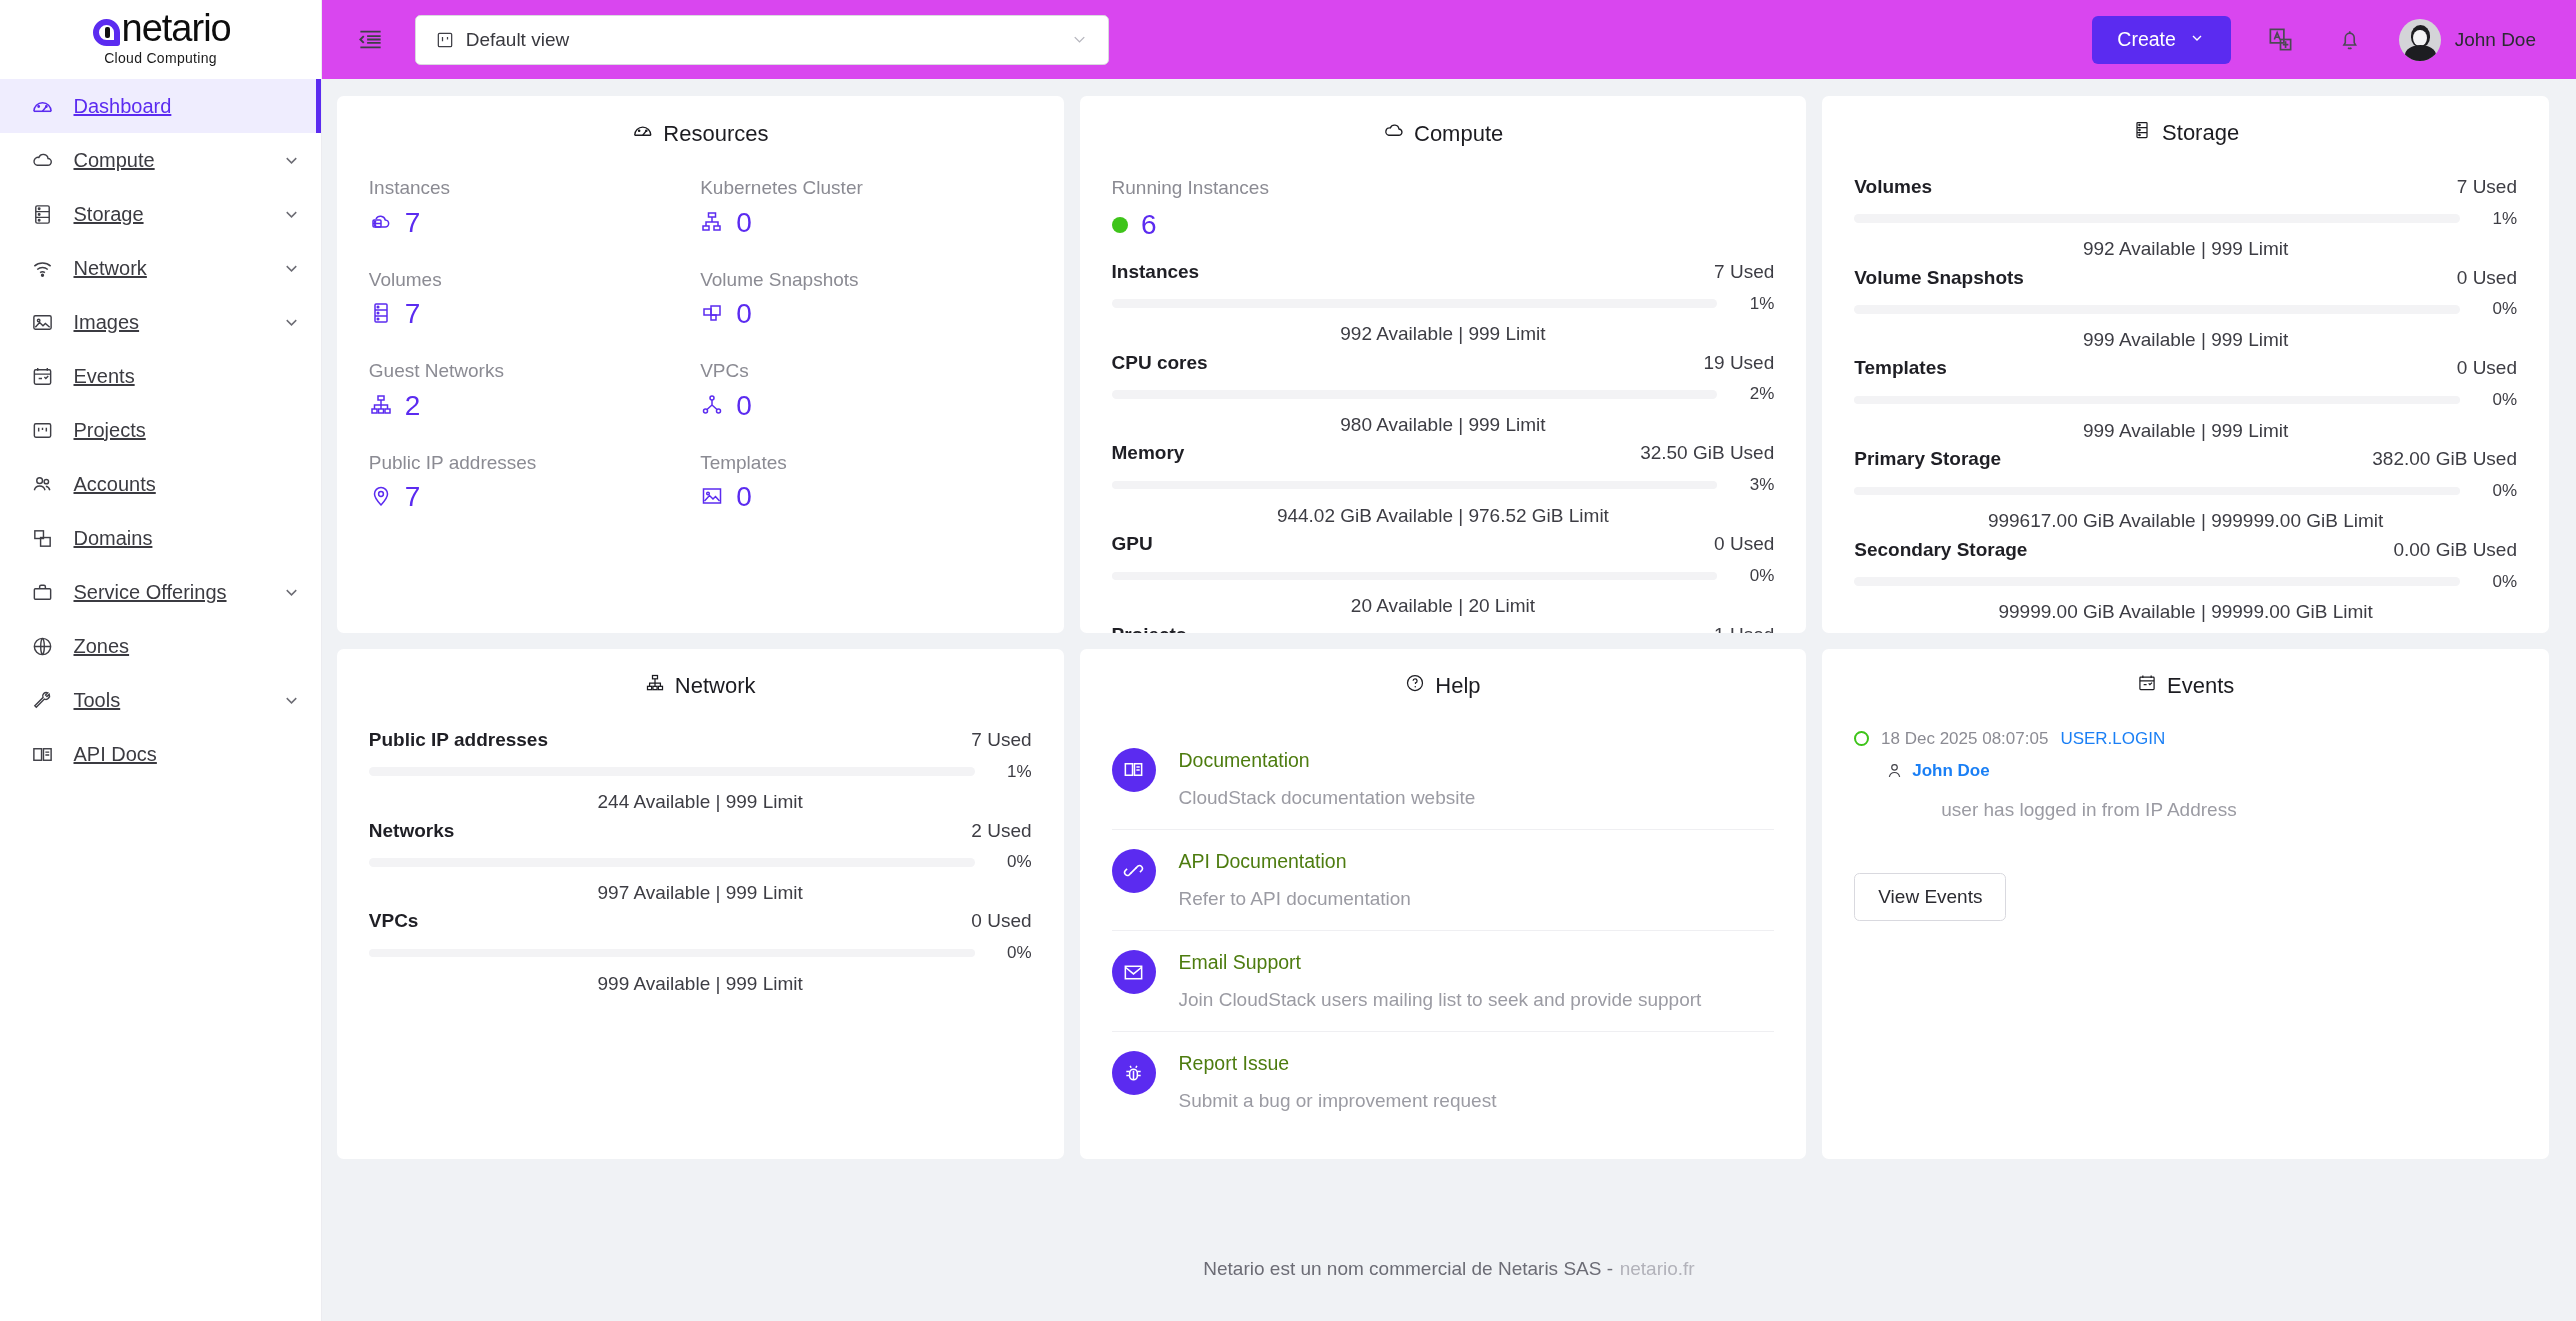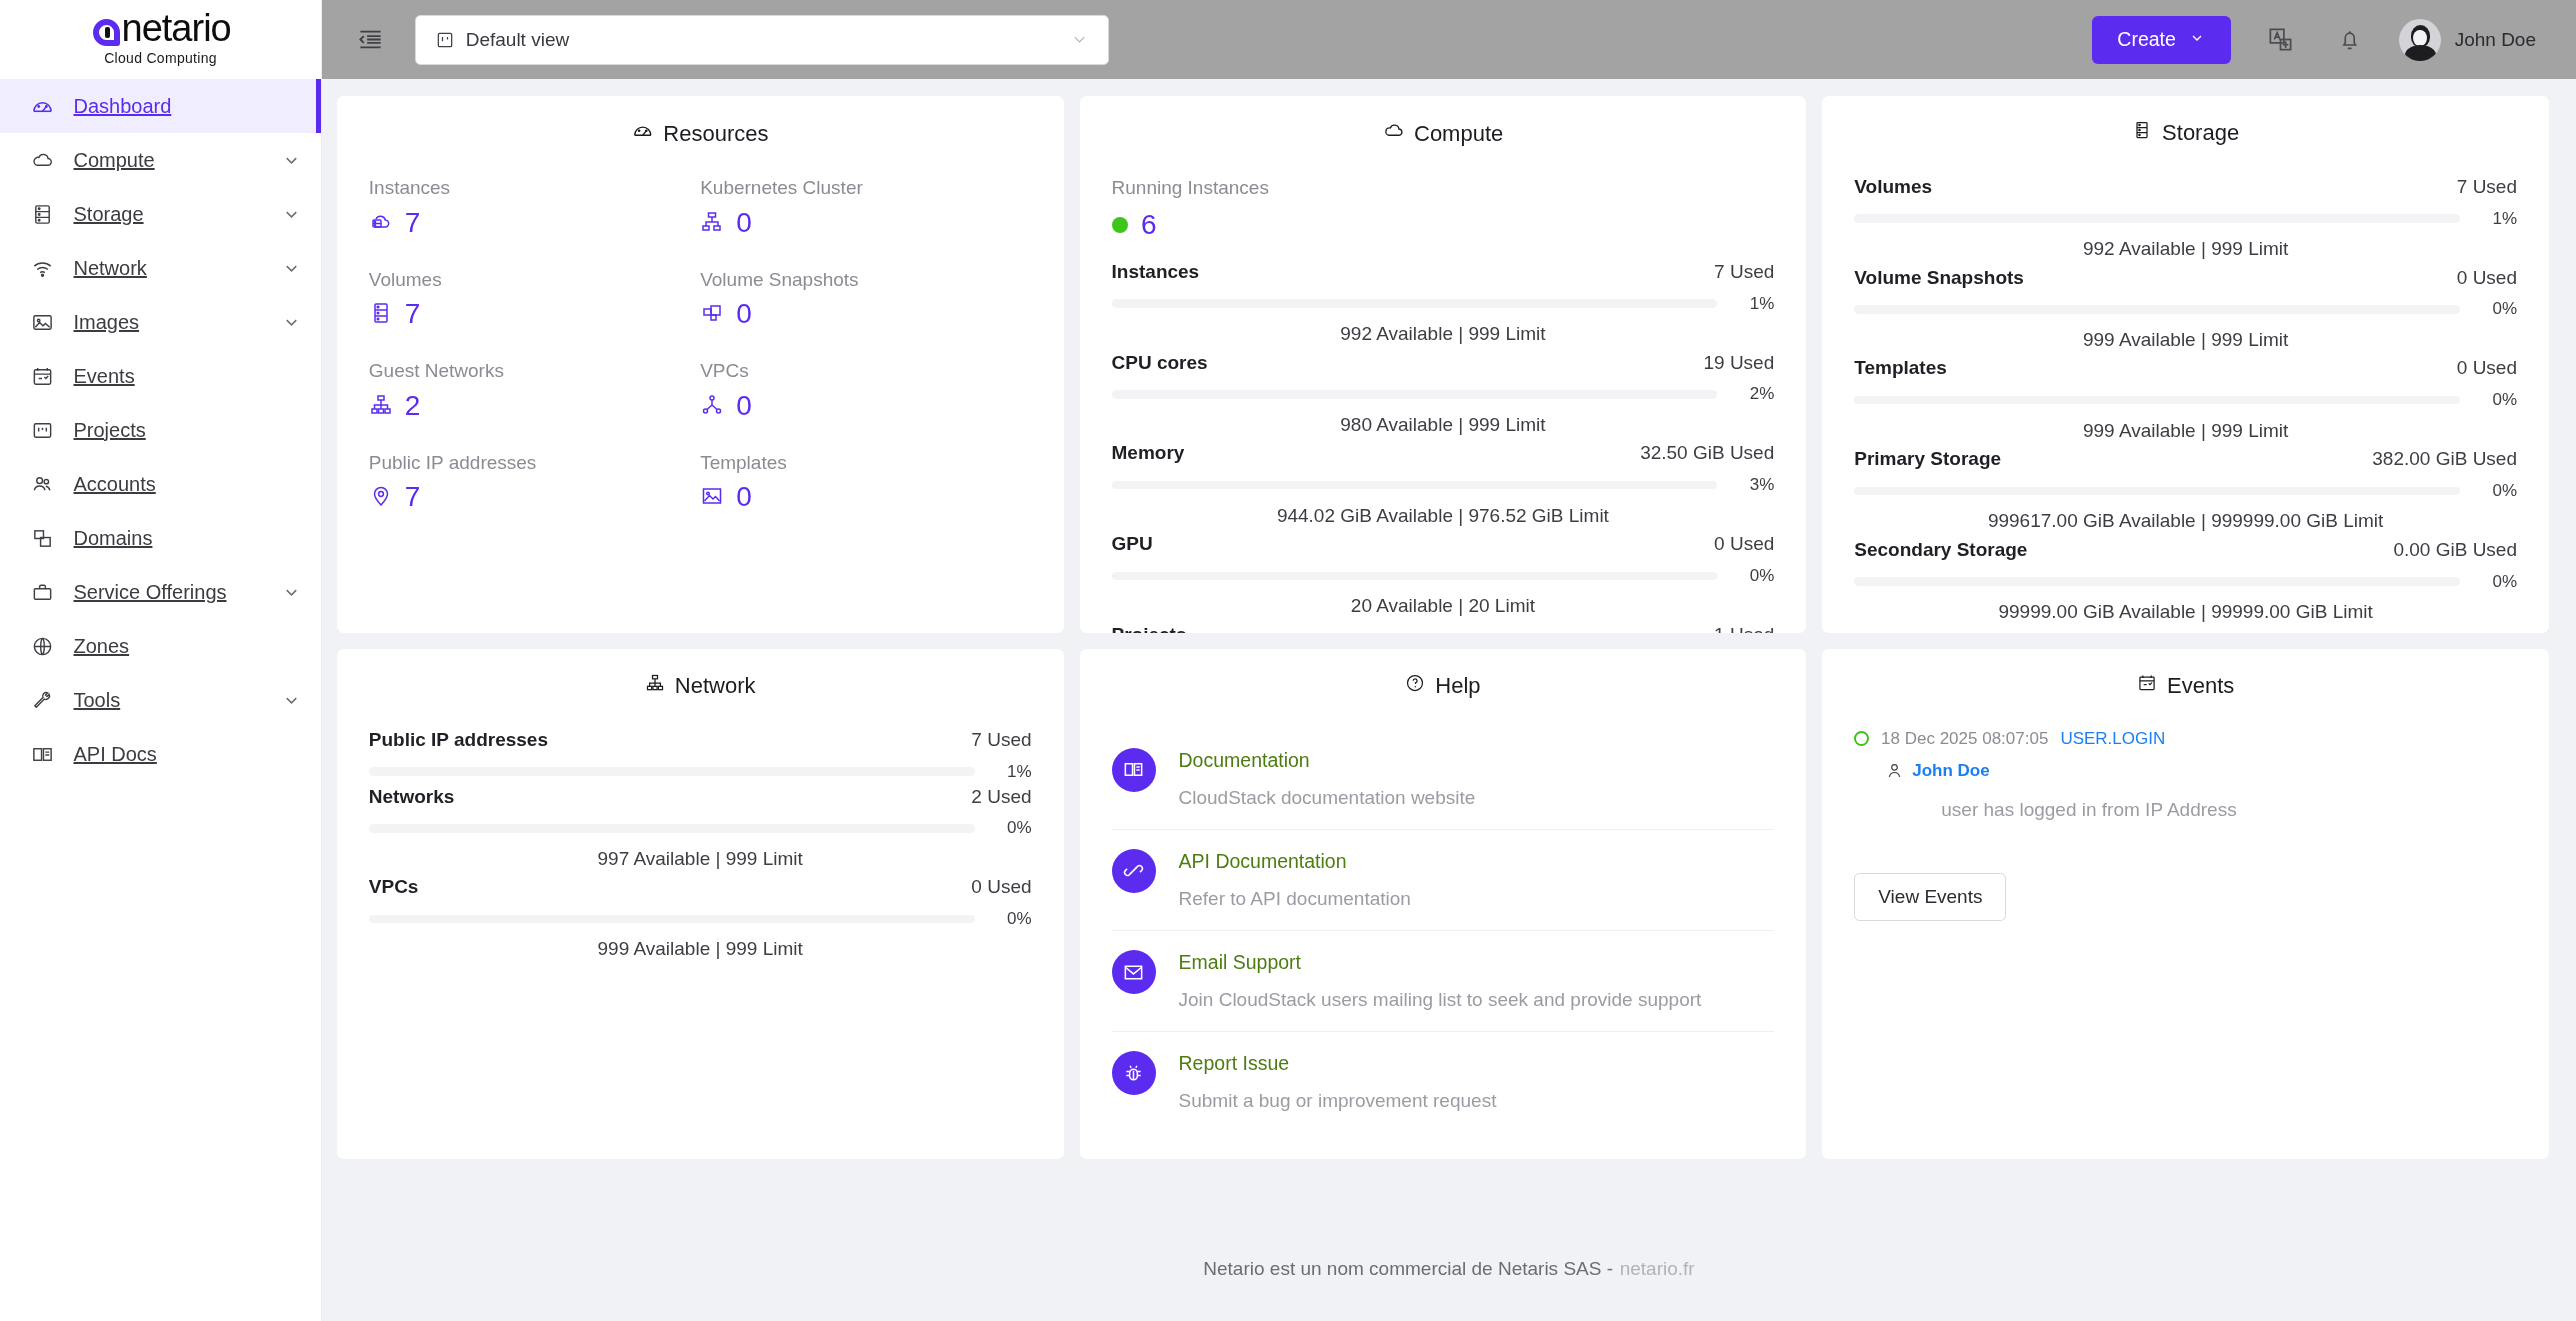--- a/index.html
+++ b/index.html
@@ -57,21 +57,21 @@
   .nav-item.active .nav-label { color: #5b2bf0; }
   .nav-item.active::after {
     content: ""; position: absolute; right: 0; top: 0; bottom: 0;
     width: 5.4px; background: #5b2bf0;
   }
 
   
   .main { flex: 1 1 auto; display: flex; flex-direction: column; min-width: 0; }
 
   .topbar {
-    height: 79px; background: #a3a3a3; display: flex; align-items: center;
+    height: 79px; background: #d946ef; display: flex; align-items: center;
     padding: 0 40px 0 27px; flex: 0 0 79px;
   }
   .collapse-btn { width: 43px; height: 43px; display: flex; align-items: center; justify-content: center; cursor: pointer; }
   .view-select {
     width: 694px; height: 50px; margin-left: 23px;
     border: 0.7px solid #d9d9df; border-radius: 5.4px; background: #fff;
     display: flex; align-items: center; padding: 0 19px; cursor: pointer;
   }
   .view-select .vs-ico { display: flex; align-items: center; margin-right: 10.7px; }
   .view-select .vs-label { font-size: 19px; color: #39393f; }
@@ -723,20 +723,21 @@
 
           <div class="stat">
             <div class="stat-head">
                 <span class="stat-name">Public IP addresses</span>
                 <span class="stat-used">7 Used</span>
               </div>
             <div class="bar-row">
                 <span class="bar-track"><span class="bar-fill" style="width: 1%;"></span></span>
                 <span class="bar-pct">1%</span>
               </div>
+            <div class="stat-sub">244 Available | 999 Limit</div>
           </div>
           <div class="stat">
             <div class="stat-head">
                 <span class="stat-name">Networks</span>
                 <span class="stat-used">2 Used</span>
               </div>
             <div class="bar-row">
                 <span class="bar-track"><span class="bar-fill" style="width: 0.9%;"></span></span>
                 <span class="bar-pct">0%</span>
               </div>

